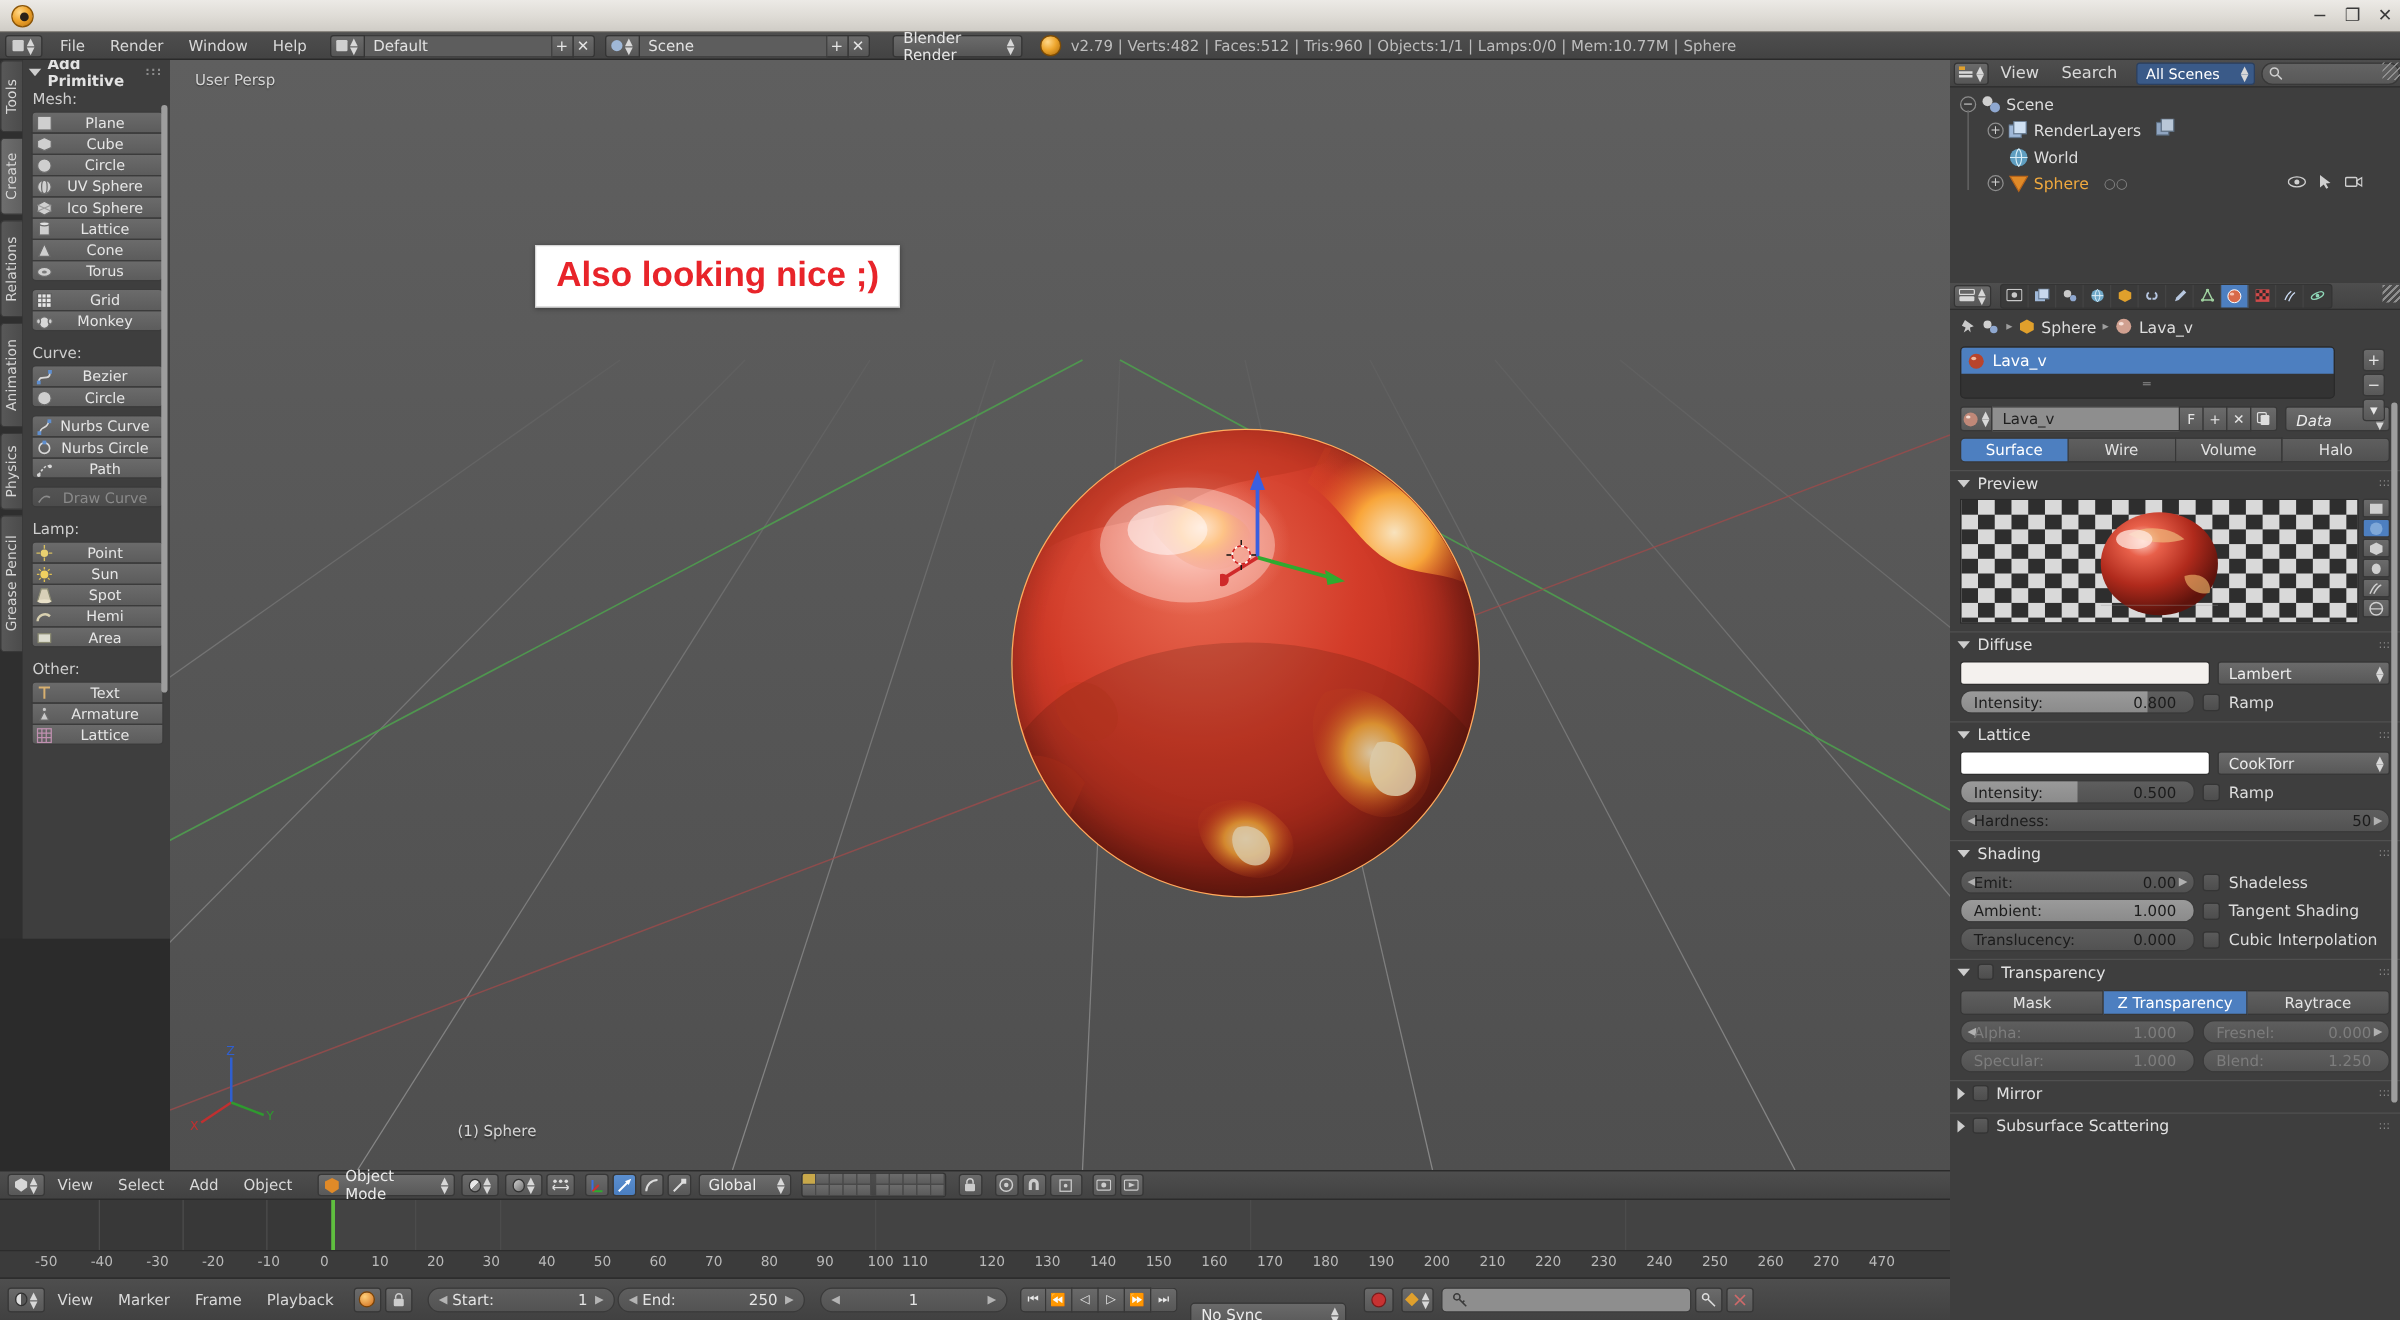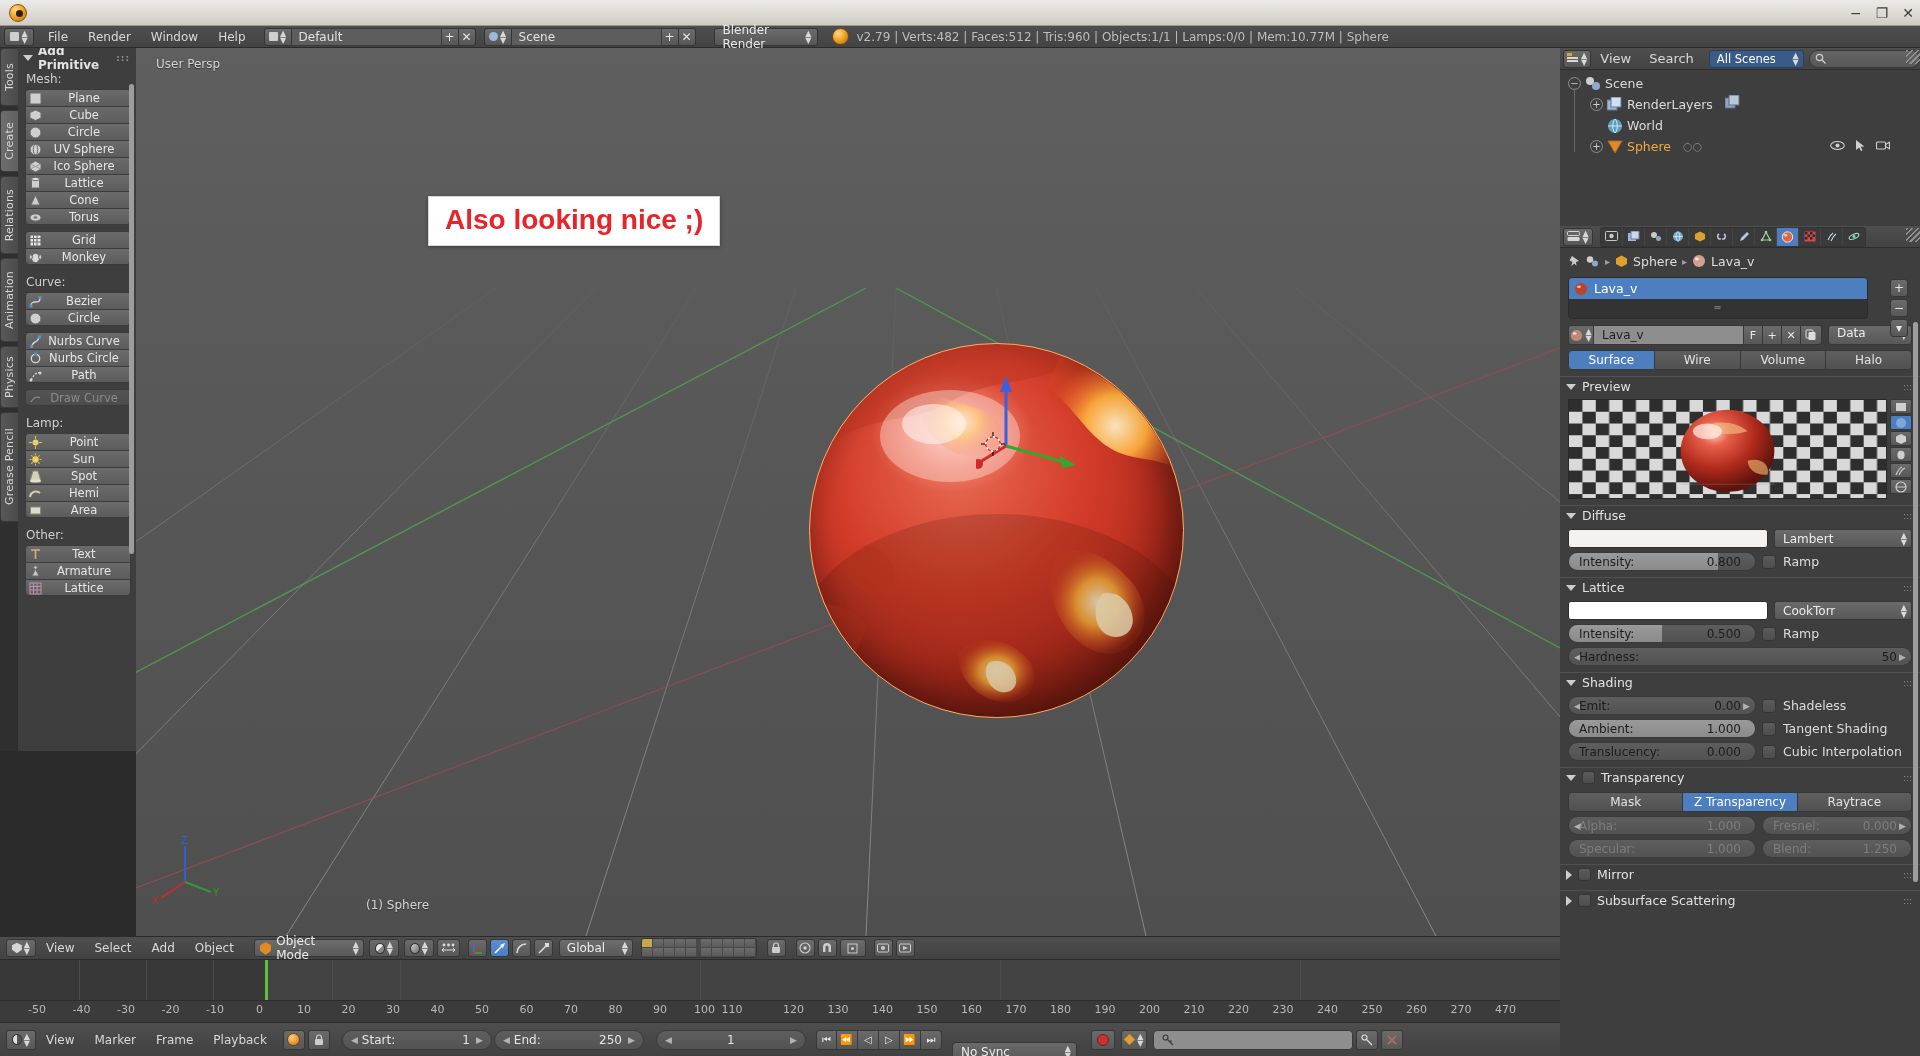--- a/index.html
+++ b/index.html
@@ -373,22 +373,22 @@
   .mid-btn {
     height:20px; min-width:19px; background:linear-gradient(180deg,#6b6b6b,#585858);
     border:1px solid #373737; border-left:none;
     display:flex; align-items:center; justify-content:center;
     font-size:11px; color:#e6e6e6; padding:0 4px;
   }
   .mid-data {
     margin-left:6px; width:84px; height:20px;
     background:linear-gradient(180deg,#6b6b6b,#585858);
     border:1px solid #373737; border-radius:3px;
-    display:flex; align-items:flex-start; justify-content:space-between;
-    padding:0 4px 0 8px; font-size:12px; color:#ececec;
+    display:flex; align-items:flex-end; justify-content:space-between;
+    padding:0 4px 0 8px; font-size:12px; color:#ececec;font-style:italic;
   }
 
   .seg-row { margin:5px 8px 0 8px; display:flex; }
   .seg {
     flex:1; height:20px; background:linear-gradient(180deg,#5f5f5f,#515151);
     border:1px solid #373737; border-left:none;
     display:flex; align-items:center; justify-content:center;
     font-size:12px; color:#e3e3e3;
   }
   .seg:first-child { border-left:1px solid #373737; border-radius:4px 0 0 4px; }

